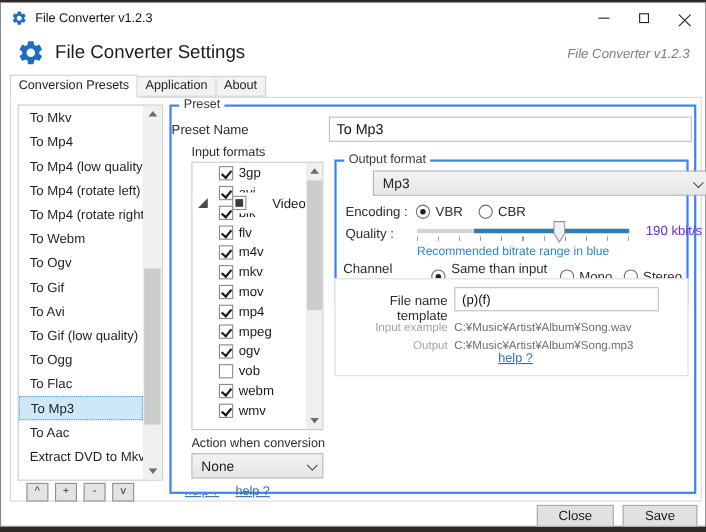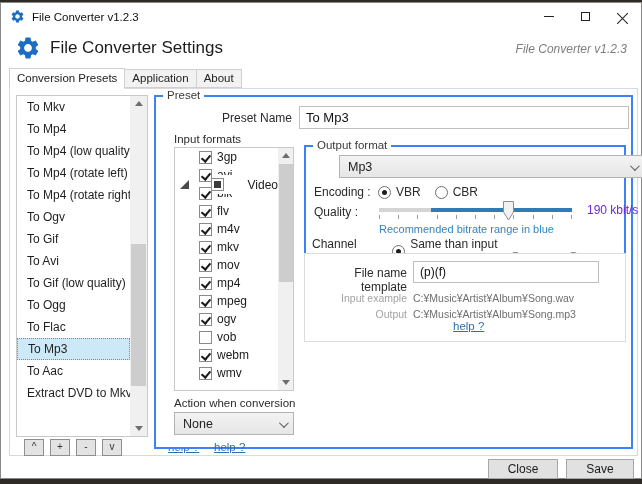--- a/index.html
+++ b/index.html
@@ -49,21 +49,21 @@
   
   .list-nav { position:absolute; left:14px; top:348px; height:20px; display:flex; align-items:center; gap:6px; }
   .nav-btn { width:20px; height:17px; background:#e3e3e3; border:1px solid #8f8f8f; font-size:10px; line-height:14px; text-align:center; color:#333; }
   .link { color:#2e6fae; text-decoration:underline; font-size:11.5px; cursor:pointer;margin-left:40px; }
 
   
   .groupbox { position:absolute; border:2px solid #3b82f6; background:#fff; }
   .legend { position:absolute; top:-8px; left:7px; background:#fff; padding:0 4px; font-size:11.5px; color:#3a3a3a; }
   .preset-box { left:144px; top:6px; width:479px; height:354px; }
 
-  .field-label { position:absolute; font-size:12px; color:#2b2b2b; text-align:right; white-space:nowrap; }
+  .field-label { position:absolute; font-size:12px; color:#2b2b2b; white-space:nowrap; }
   .text-input { position:absolute; border:1px solid #c0c0c0; background:#fff; font-family:inherit; font-size:13px; color:#111; padding:0 6px; outline:none; }
 
   
   .tree-label { position:absolute; left:18px; top:36px; font-size:11.5px; color:#2b2b2b; }
   .tree { position:absolute; left:18px; top:50px; width:120px; height:244px; border:1px solid #c9c9c9; background:#fff; overflow:hidden; }
   .tree-inner { position:absolute; left:0; top:0; right:15px; bottom:0; overflow:hidden; }
   .tree-row { height:18px; display:flex; align-items:center; white-space:nowrap; }
   .tree-row.header { height:19px;justify-content:space-between; }
   .expander { margin-left:5px; width:9px; height:9px; flex:0 0 auto; }
   .cb { position:relative; width:13px; height:13px; border:1px solid #8a8a8a; background:#fff; margin-right:5px; flex:0 0 auto; }
@@ -76,21 +76,21 @@
 
   .action-label { position:absolute; left:18px; top:300px; width:122px; font-size:11.5px; color:#2b2b2b; white-space:nowrap; overflow:hidden; }
   .combo { position:absolute; border:1px solid #b3b3b3; background:linear-gradient(#f3f3f3,#e6e6e6); display:flex; align-items:center; padding:0 8px; font-size:12.5px; color:#222; }
   .combo .chev { position:absolute; right:7px; top:8px; width:7px; height:7px; border-right:1px solid #555; border-bottom:1px solid #555; transform:rotate(45deg) translateY(-2px); }
   .combo-action { left:18px; top:315px; width:120px; height:23px; }
   .help-left { position:absolute; left:18px; top:344px; }
 
   
   .output-box { left:148px; top:48px; width:322px; height:133px; }
   .combo-format { left:8px; top:8px; width:306px; height:23px;margin-left:25px; }
-  .opt-row { position:absolute; display:flex; align-items:flex-end; font-size:12px; color:#2b2b2b; }
+  .opt-row { position:absolute; display:flex; align-items:center; font-size:12px; color:#2b2b2b; }
   .radio { position:relative; width:13px; height:13px; border:1px solid #6e6e6e; border-radius:50%; background:#fff; margin-right:5px; flex:0 0 auto; }
   .radio.on::after { content:""; position:absolute; left:3px; top:3px; width:5px; height:5px; border-radius:50%; background:#1f1f1f; }
   .radio-opt { display:flex; align-items:center; margin-right:14px; }
   .row-label { width:64px; flex:0 0 auto; }
 
   .slider { position:absolute; left:73px; top:56px; width:193px; height:20px; --start:27%; --pos:67%; }
   .slider .track { position:absolute; left:0; top:5px; width:100%; height:4px; background:#d4d4d4; }
   .slider .range { position:absolute; left:var(--start); top:5px; right:0; height:4px; background:#2f7cb5; }
   .slider .ticks { position:absolute; left:0; top:12px; width:100%; height:4px;
     background:repeating-linear-gradient(to right,#9a9a9a 0 1px,transparent 1px 19.2px); }
@@ -153,20 +153,21 @@
 
     <div class="tabpage">
 
       <div class="preset-list">
         <div class="list-items">
           <div class="list-item">To Mkv</div>
           <div class="list-item">To Mp4</div>
           <div class="list-item">To Mp4 (low quality)</div>
           <div class="list-item">To Mp4 (rotate left)</div>
           <div class="list-item">To Mp4 (rotate right)</div>
+          <div class="list-item">To Webm</div>
           <div class="list-item">To Ogv</div>
           <div class="list-item">To Gif</div>
           <div class="list-item">To Avi</div>
           <div class="list-item">To Gif (low quality)</div>
           <div class="list-item">To Ogg</div>
           <div class="list-item">To Flac</div>
           <div class="list-item on">To Mp3</div>
           <div class="list-item">To Aac</div>
           <div class="list-item">Extract DVD to Mkv</div>
         </div>

